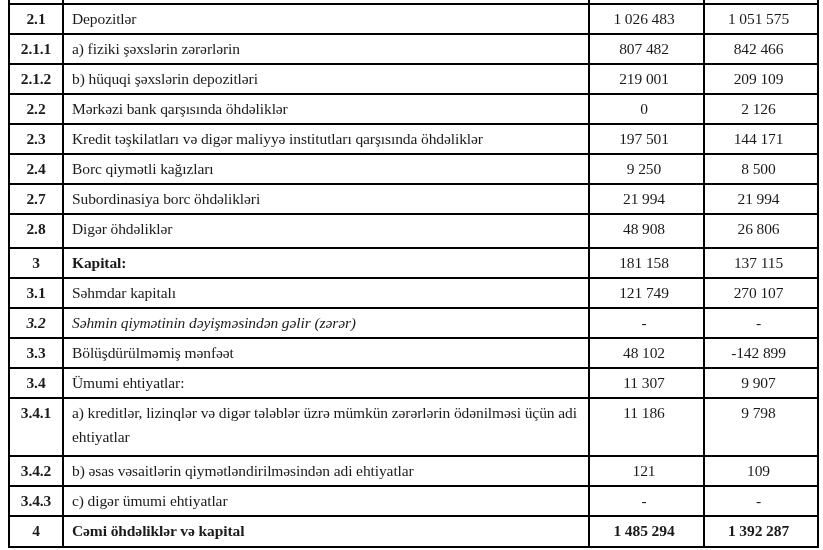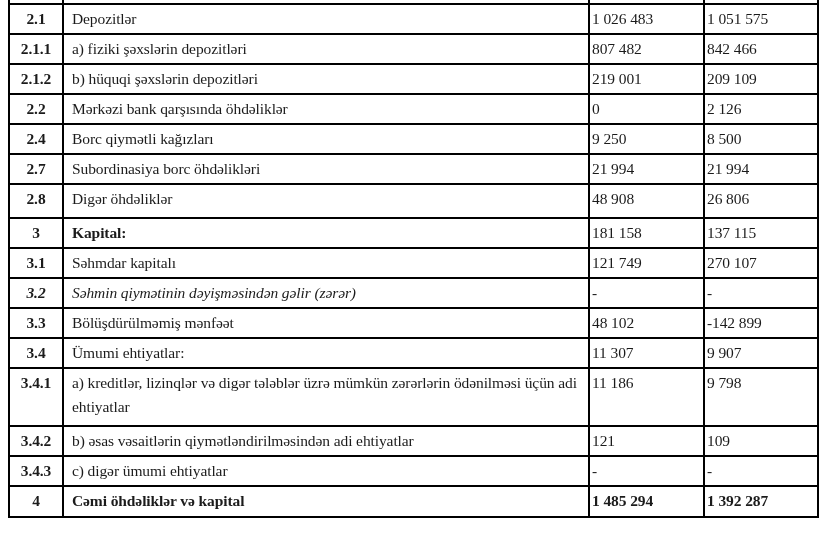--- a/index.html
+++ b/index.html
@@ -30,21 +30,21 @@
     vertical-align:top;
     font-size:15.5px;line-height:24px;
     letter-spacing:-0.1px;
     padding:2px 6px 2px 8px;
     overflow:hidden;
     background:var(--bg);
   }
   tr.sliver td{border-top:none;height:3px;padding:0;line-height:0;}
   td.num{text-align:center;font-weight:bold;padding:2px 1px;}
   td.label{text-align:left;}
-  td.val{text-align:left;padding:2px 7px 2px 2px;border-radius:13px;}
+  td.val{text-align:center;padding:2px 7px 2px 2px;border-radius:13px;}
   tr.bold-label td.label{font-weight:bold;}
   tr.bold-values td.val{font-weight:bold;}
 </style>
 </head>
 <body>
 
 <div class="sheet">
   <table class="balance">
     <colgroup>
       <col class="c-num">
@@ -60,35 +60,41 @@
         <td class="val"></td>
       </tr>
     <tr style="height: 26px; padding-left: 48px;">
     <td class="num">2.1</td>
     <td class="label">Depozitlər</td>
     <td class="val">1 026 483</td>
     <td class="val">1 051 575</td>
   </tr>
         <tr style="height: 29px;">
     <td class="num">2.1.1</td>
-    <td class="label">a) fiziki şəxslərin depozitləri</td>
+    <td class="label">a) fiziki şəxslərin zərərlərin</td>
     <td class="val">807 482</td>
     <td class="val">842 466</td>
   </tr>
         <tr style="height: 29px;">
     <td class="num">2.1.2</td>
     <td class="label">b) hüquqi şəxslərin depozitləri</td>
     <td class="val">219 001</td>
     <td class="val">209 109</td>
   </tr>
         <tr style="height: 29px;">
     <td class="num">2.2</td>
     <td class="label">Mərkəzi bank qarşısında öhdəliklər</td>
     <td class="val">0</td>
     <td class="val">2 126</td>
+  </tr>
+        <tr style="height: 30px;">
+    <td class="num">2.3</td>
+    <td class="label">Kredit təşkilatları və digər maliyyə institutları qarşısında öhdəliklər</td>
+    <td class="val">197 501</td>
+    <td class="val">144 171</td>
   </tr>
         <tr style="height: 28px; padding-left: 20px;">
     <td class="num">2.4</td>
     <td class="label">Borc qiymətli kağızları</td>
     <td class="val">9 250</td>
     <td class="val">8 500</td>
   </tr>
         <tr style="height: 18px;">
     <td class="num">2.7</td>
     <td class="label">Subordinasiya borc öhdəlikləri</td>

